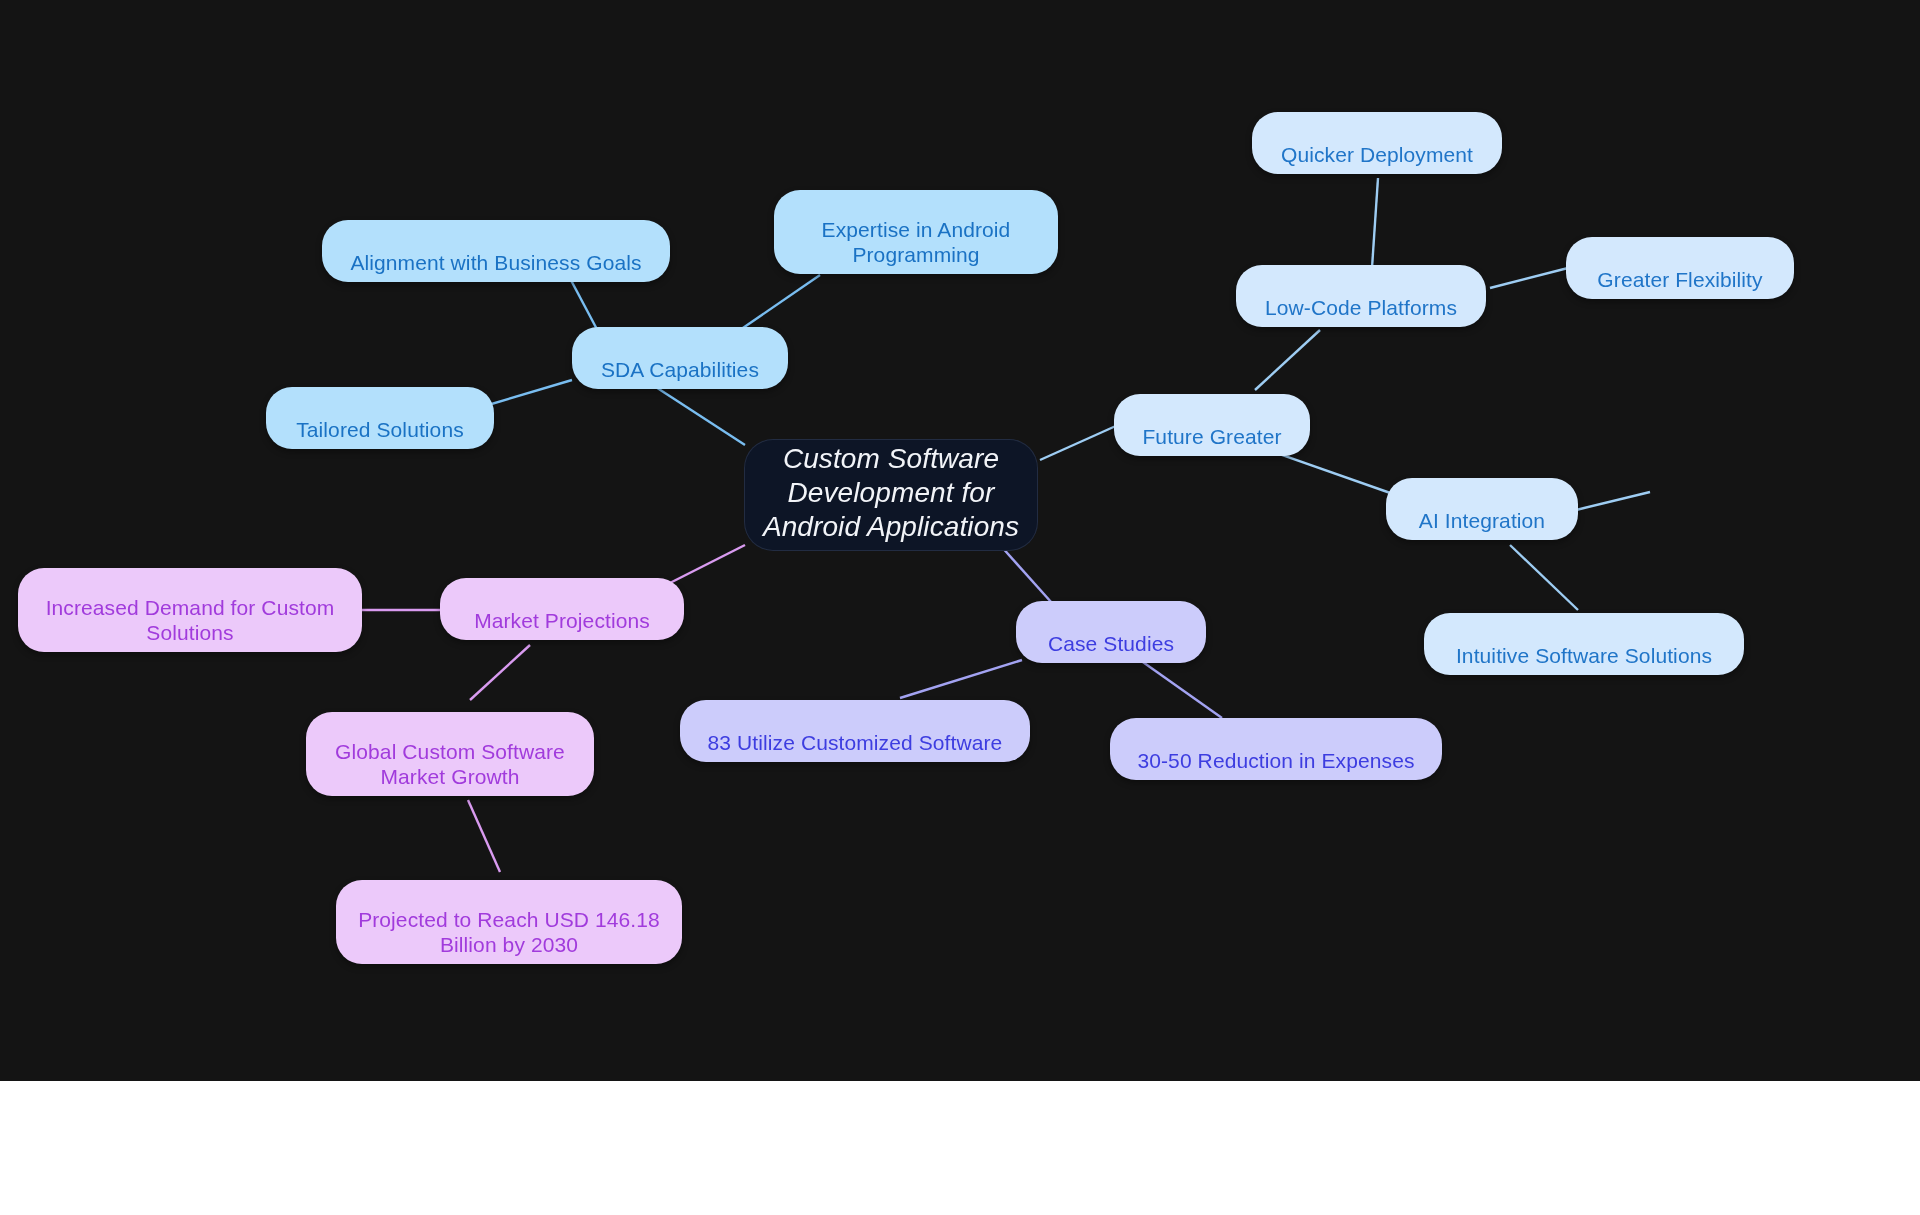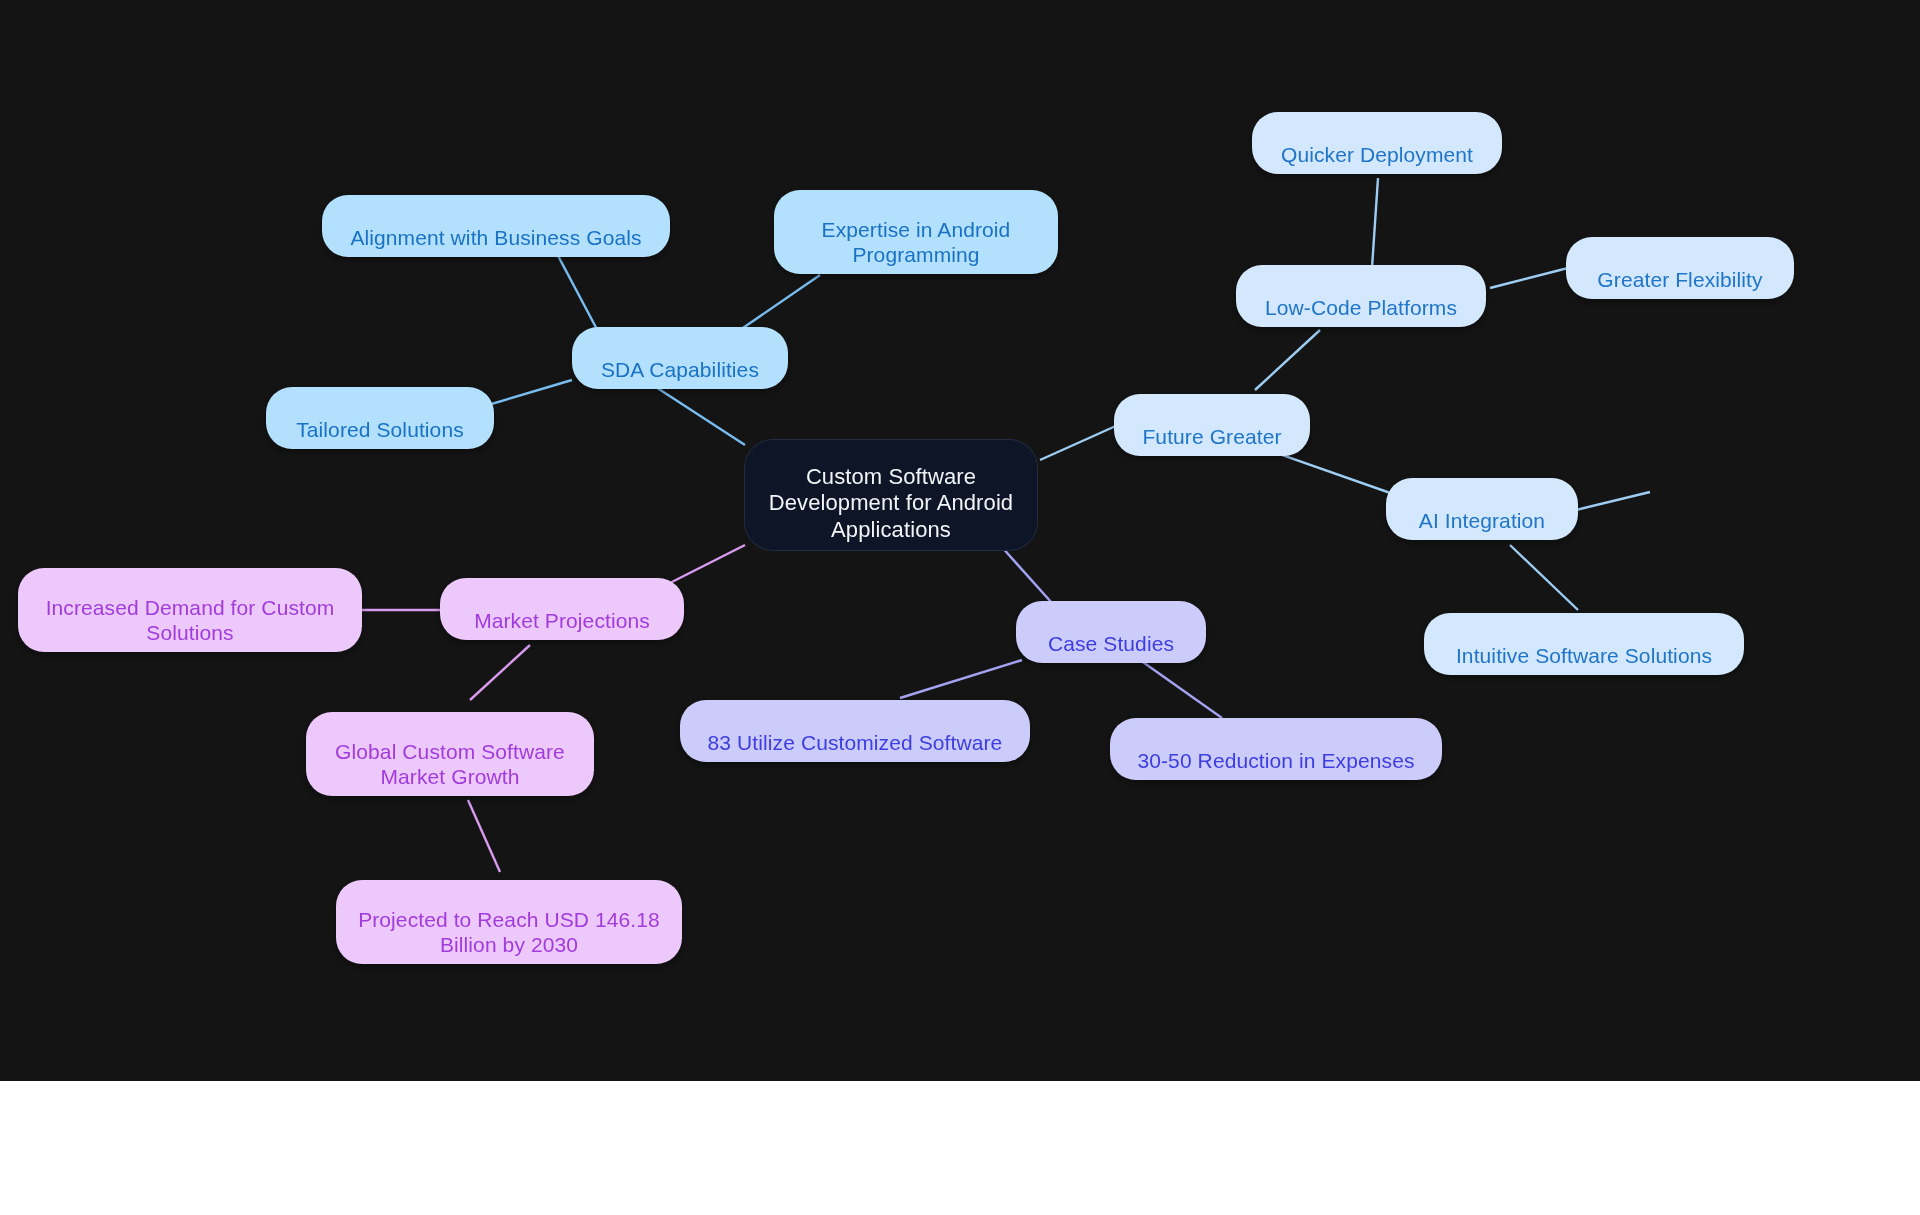--- a/index.html
+++ b/index.html
@@ -50,23 +50,24 @@
     border-radius: 26px;
     line-height: 1.22;
     letter-spacing: 0.1px;
     padding: 6px 14px;
     z-index: 5;
   }
 
   .node-root {
     background: #0d1526;
     color: #f2f4f8;
-    font-size: 22px;
+    font-size: 28px;
     border-radius: 28px;
     box-shadow: 0 0 0 1px #222c42;
+    font-style: italic;
   }
 
   .node-sda {
     background: #b3e0fc;
     color: #1a72c4;
     font-size: 21px;
     box-shadow: 0 3px 6px rgba(0,0,0,0.35);
   }
 
   .node-future {
@@ -146,21 +147,21 @@
     </svg>
 
     <div class="node node-root" style="left:745px; top:440px; width:292px; height:110px;">
       <span>Custom Software Development for Android Applications</span>
     </div>
 
     <div class="node node-sda" style="left:572px; top:327px; width:216px; height:62px;">
       <span>SDA Capabilities</span>
     </div>
 
-    <div class="node node-sda" style="left:322px; top:195px; width:348px; height:62px;">
+    <div class="node node-sda" style="left:322px; top:220px; width:348px; height:62px;">
       <span>Alignment with Business Goals</span>
     </div>
 
     <div class="node node-sda" style="left:774px; top:190px; width:284px; height:84px;">
       <span>Expertise in Android Programming</span>
     </div>
 
     <div class="node node-sda" style="left:266px; top:387px; width:228px; height:62px;">
       <span>Tailored Solutions</span>
     </div>

